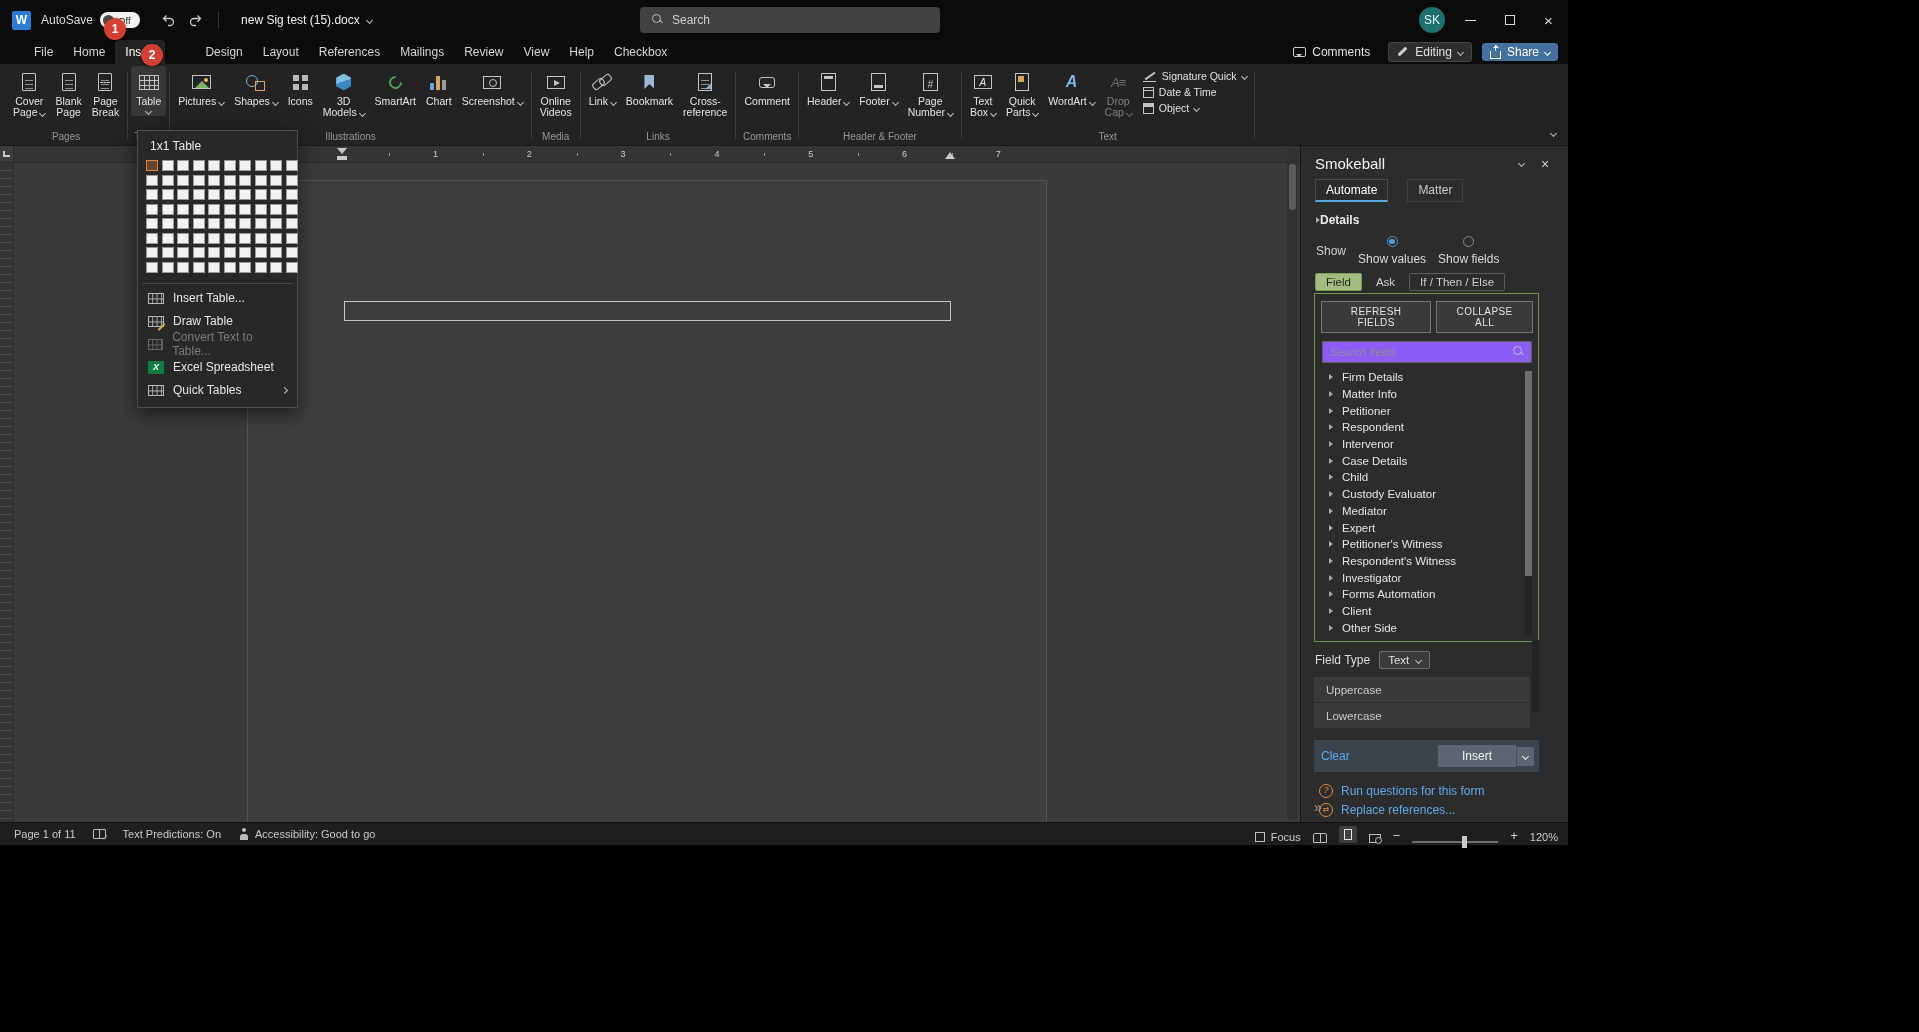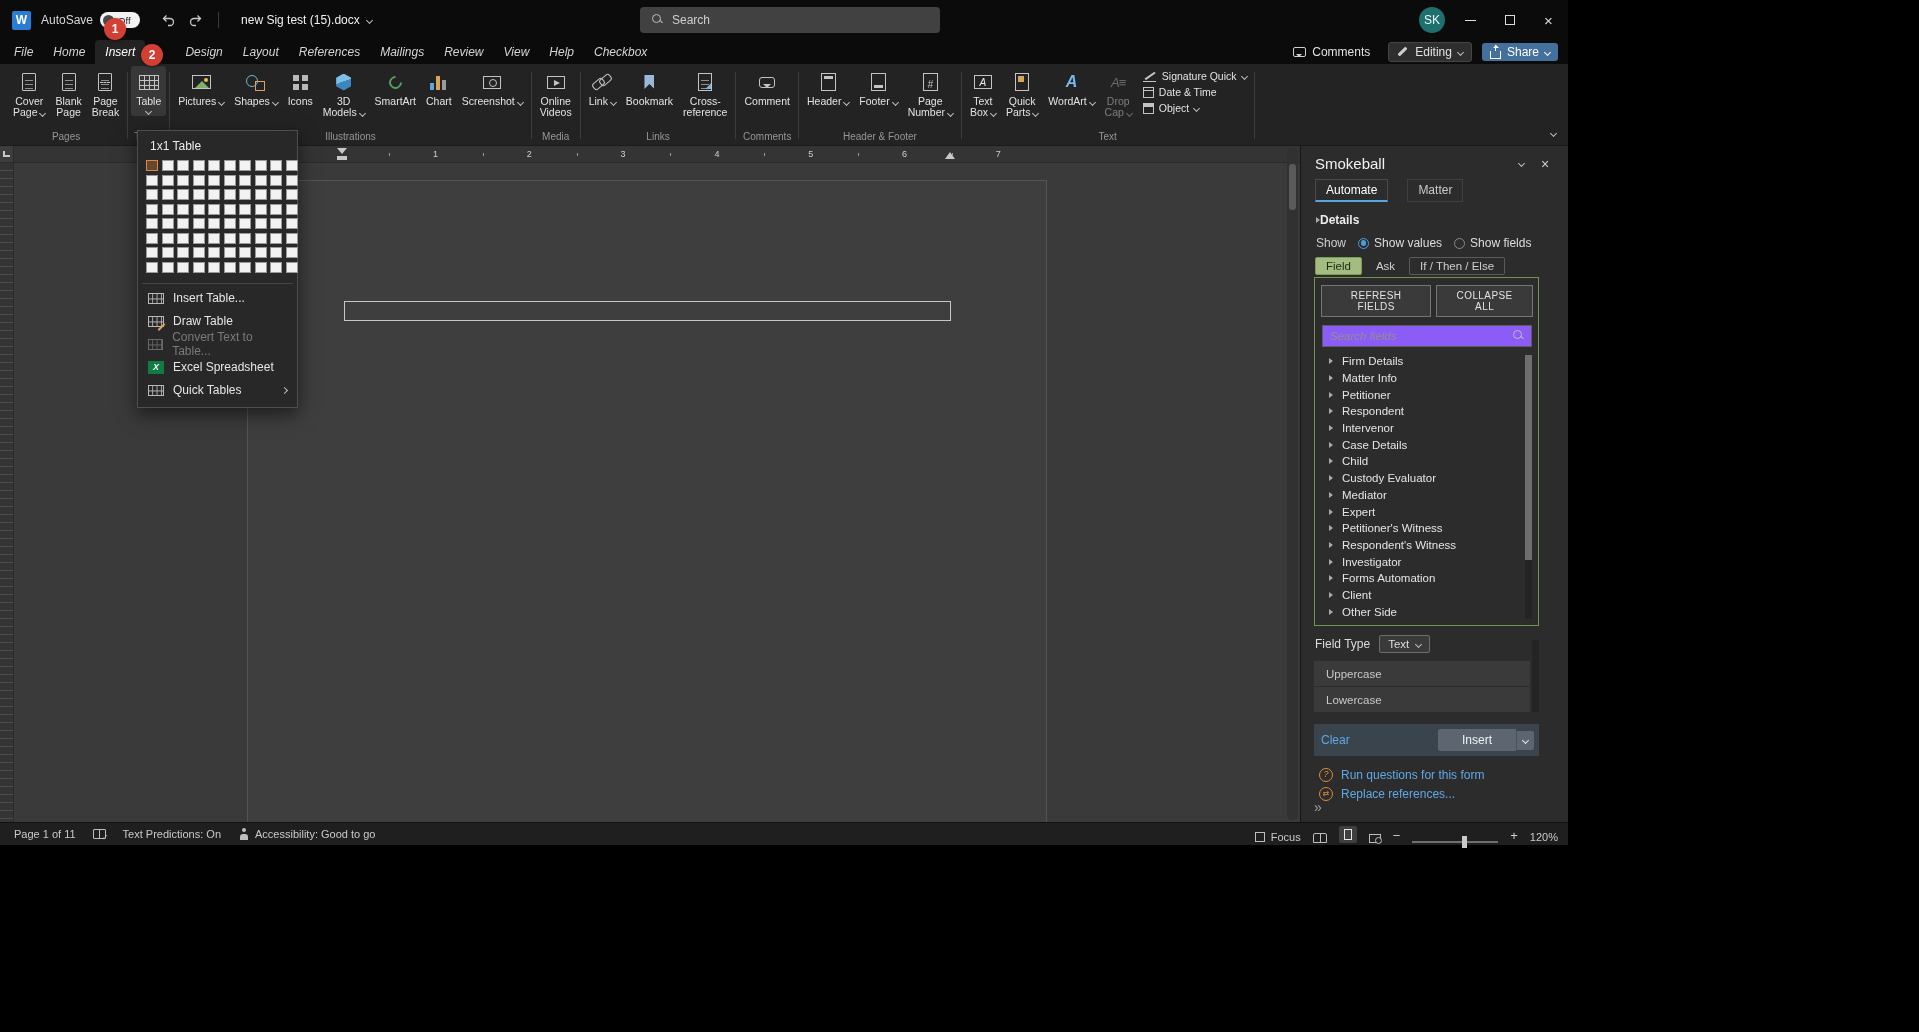--- a/index.html
+++ b/index.html
@@ -23,21 +23,21 @@
   .wctl .mline{width:11px;height:1px;background:#dcdcdc;}
   .wctl .mbox{width:10px;height:10px;border:1px solid #dcdcdc;}
   .wctl.close{font-size:15px;}
 
   
   .chev{display:inline-block;width:5px;height:5px;border-right:1.3px solid #bdbdbd;border-bottom:1.3px solid #bdbdbd;transform:rotate(45deg);}
   .chev.r{transform:rotate(-45deg);}
 
   
   .tabrow{position:absolute;left:0;top:40px;width:100%;height:24px;background:#0b0b0b;display:flex;align-items:stretch;}
-  .tabs{display:flex;align-items:center;padding-left:4px;font-style:italic;}
+  .tabs{display:flex;align-items:center;padding-left:24px;}
   .rtab{padding:0 10px;line-height:24px;font-size:12px;color:#d4d4d4;}
   .rtab.active{background:#232323;color:#fff;border-radius:4px 4px 0 0;}
   .tabrow-right{margin-left:auto;display:flex;align-items:center;gap:10px;padding-right:10px;}
   .trbtn{display:flex;align-items:center;gap:6px;font-size:12px;color:#e0e0e0;padding:2px 8px;border-radius:3px;}
   .trbtn.editing{background:#2e2e2e;border:1px solid #454545;}
   .trbtn.share{background:#44709d;color:#fff;}
   .ic-bubble{width:13px;height:10px;border:1.2px solid #cfcfcf;border-radius:2px;position:relative;}
   .ic-bubble::after{content:"";position:absolute;left:2px;bottom:-4px;border:3px solid transparent;border-top-color:#cfcfcf;}
   .ic-pencil{width:12px;height:12px;position:relative;}
   .ic-pencil::before{content:"";position:absolute;left:0;top:4px;width:11px;height:3px;background:#cfcfcf;border-radius:1px;transform:rotate(-45deg);}
@@ -157,21 +157,21 @@
   .sb-head{display:flex;align-items:center;padding:9px 12px 0 14px;}
   .sb-title{font-size:15px;color:#f0f0f0;}
   .sb-hbtn{margin-left:auto;width:22px;display:flex;justify-content:center;color:#cfcfcf;}
   .sb-hbtn.x{margin-left:2px;font-size:14px;}
   .sb-tabs{display:flex;gap:19px;margin:7px 0 0 14px;}
   .sb-tab{font-size:12px;color:#c9c9c9;padding:3px 10px;border:1px solid #3f3f3f;}
   .sb-tab.active{color:#fff;border:1px solid #4b4b4b;border-bottom:2px solid #56a7e0;}
   .sb-details{display:flex;align-items:center;margin:11px 0 0 15px;font-size:12px;color:#ececec;font-weight:bold;}
   .tri-r{width:0;height:0;border-left:4.5px solid #aaa;border-top:3.8px solid transparent;border-bottom:3.8px solid transparent;}
   .sb-show{display:flex;align-items:center;gap:12px;margin:9px 0 0 15px;font-size:12px;color:#cfcfcf;}
-  .radio{display:inline-flex;align-items:center;gap:5px;color:#ddd;}
+  .radio{display:inline-flex;align-items:center;gap:5px;color:#ddd;flex-direction:column;}
   .rdot{width:11px;height:11px;border:1.3px solid #8a8a8a;border-radius:50%;position:relative;}
   .radio.checked .rdot{border-color:#4a9eda;}
   .radio.checked .rdot::after{content:"";position:absolute;inset:1.8px;background:#4a9eda;border-radius:50%;}
   .sb-modes{display:flex;align-items:center;gap:4px;margin:7px 0 0 14px;}
   .mode{font-size:11.5px;color:#cfcfcf;padding:2px 10px;}
   .mode.field{background:#a3bd80;color:#232a18;border:1px solid #7d9a5a;border-radius:2px;}
   .mode.boxed{border:1px solid #5a5a5a;border-radius:2px;}
   .sb-green{border:1px solid #74904f;margin:2px 29px 0 13px;padding:7px 5px 4px 6px;position:relative;}
   .sb-btnrow{display:flex;gap:5px;}
   .sb-btn{background:#3a3a3a;border:1px solid #757575;color:#e3e3e3;font-size:10px;letter-spacing:.4px;padding:4px 9px;font-family:inherit;}

